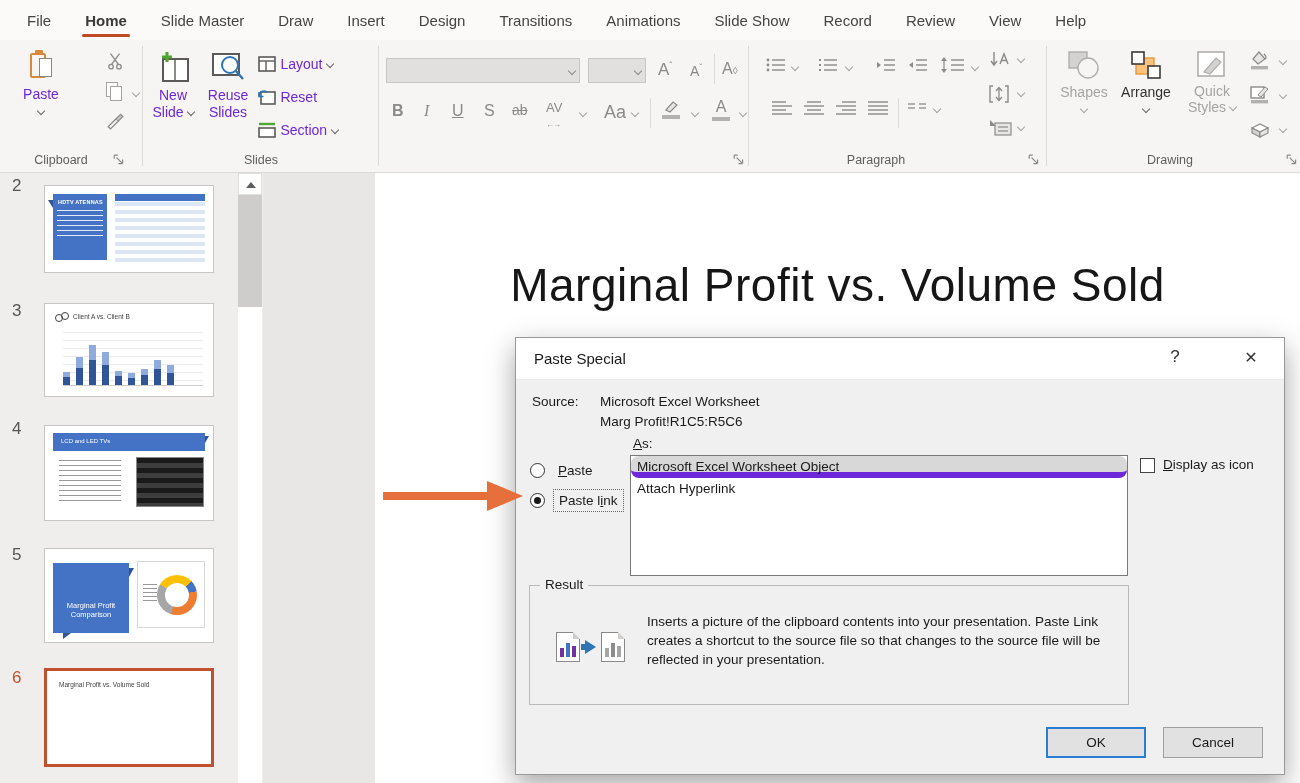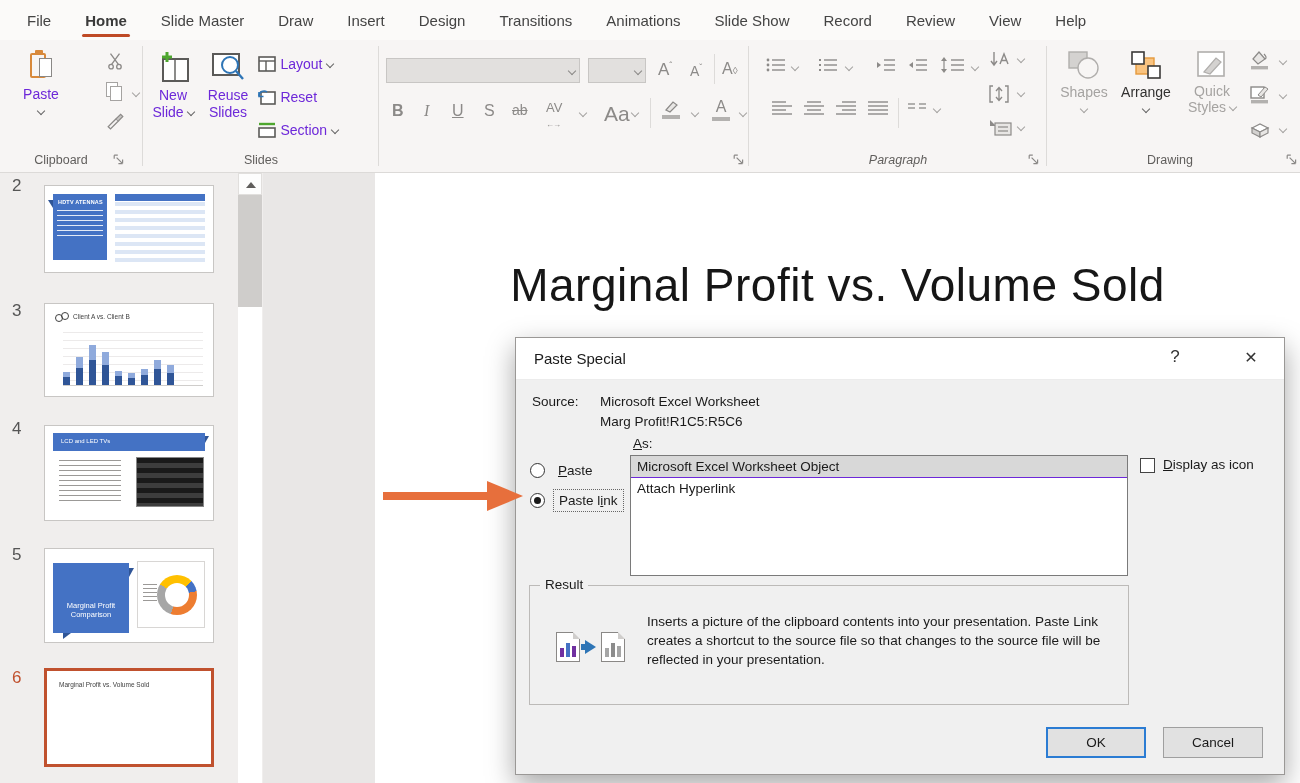--- a/index.html
+++ b/index.html
@@ -108,21 +108,21 @@
   .srcv2{position:absolute;left:84px;top:76px;}
   .aslabel{position:absolute;left:117px;top:98px;}
   .u{text-decoration:underline;}
   .radio{position:absolute;left:14px;display:flex;align-items:center;gap:8px;cursor:pointer;}
   .rcircle{width:15px;height:15px;border:1px solid #333;border-radius:50%;background:#fff;position:relative;box-sizing:border-box;flex:0 0 auto;}
   .rcircle.on::after{content:"";position:absolute;left:3px;top:3px;width:7px;height:7px;border-radius:50%;background:#1a1a1a;}
   .rlab{padding:3px 5px;}
   .rlab.focus{border:1px dotted #666;}
   .aslist{position:absolute;left:114px;top:117px;width:498px;height:121px;background:#fff;border:1px solid #7a7a7a;box-sizing:border-box;overflow:hidden;}
   .asitem{height:22px;line-height:22px;padding:0 6px;cursor:default;}
-  .asitem.sel{background:#d8d8d8;border-bottom:1px solid #6d28d9;box-sizing:border-box;}
+  .asitem.sel{background:#d8d8d8;border-bottom:6px solid #6d28d9;box-sizing:border-box;border-radius:8px;}
   .dchk{position:absolute;left:624px;top:119px;display:flex;align-items:flex-start;gap:8px;cursor:pointer;}
   .cbox{width:15px;height:15px;border:1px solid #444;background:#fff;box-sizing:border-box;flex:0 0 auto;margin-top:1px;}
   .resultbox{position:absolute;left:13px;top:247px;width:600px;height:120px;border:1px solid #bcbab8;box-sizing:border-box;}
   .resultlegend{position:absolute;left:10px;top:-9px;background:#f0f0f0;padding:0 5px;}
   .resicons{position:absolute;left:26px;top:46px;display:flex;align-items:center;gap:5px;}
   .doc{width:24px;height:30px;background:#fff;border:1px solid #8a8886;position:relative;box-sizing:border-box;}
   .doc::before{content:"";position:absolute;right:-1px;top:-1px;border-bottom:7px solid #d0cecc;border-right:7px solid #f0f0f0;}
   .doc .b1,.doc .b2,.doc .b3{position:absolute;bottom:4px;width:4px;}
   .doc .b1{left:3px;height:9px;background:#7030a0;}
   .doc .b2{left:9px;height:14px;background:#4472c4;}
@@ -248,21 +248,21 @@
     <div class="rsep" style="left:714px;top:14px;bottom:88px;"></div>
     <div class="fbtn" style="left:722px;top:20px;font-size:16px;"><span>A</span><span style="font-size:10px;">◊</span></div>
 
     <div class="fbtn" style="left:392px;top:62px;font-weight:bold;">B</div>
     <div class="fbtn" style="left:424px;top:62px;font-style:italic;font-family:'Liberation Serif',serif;">I</div>
     <div class="fbtn" style="left:452px;top:62px;text-decoration:underline;">U</div>
     <div class="fbtn" style="left:484px;top:62px;">S</div>
     <div class="fbtn" style="left:512px;top:62px;text-decoration:line-through;font-size:14px;">ab</div>
     <div class="fbtn" style="left:546px;top:60px;font-size:13px;"><span>AV</span><br><span style="font-size:8px;letter-spacing:-1px;">←→</span></div>
     <span class="chev gray absc" style="left:580px;top:70px;"></span>
-    <div class="fbtn" style="left:604px;top:62px;font-size:21px;">Aa</div>
+    <div class="fbtn" style="left:604px;top:62px;font-size:18px;">Aa</div>
     <span class="chev gray absc" style="left:632px;top:70px;"></span>
     <div class="rsep" style="left:650px;top:58px;bottom:44px;"></div>
     <div class="absc" style="left:662px;top:60px;">
       <svg class="ic" width="18" height="14" viewBox="0 0 18 14">
           <path d="M4 10 L11 2 L15 5 L8 12 Z" fill="#e8e6e4" stroke="#8c8a88" stroke-width="1.2"></path>
         </svg>
       <span class="colorbar"></span>
     </div>
     <span class="chev gray absc" style="left:692px;top:70px;"></span>
     <div class="absc" style="left:712px;top:58px;color:#8c8a88;font-size:16px;text-align:center;width:18px;">
@@ -381,21 +381,21 @@
     <div class="rsep" style="left:898px;top:58px;bottom:44px;"></div>
     <div class="absc" style="left:908px;top:62px;">
       <svg class="ic" width="18" height="12" viewBox="0 0 18 12">
           <line x1="0" y1="2" x2="7" y2="2" stroke="#8c8a88" stroke-width="1.3"></line>
           <line x1="0" y1="6" x2="7" y2="6" stroke="#8c8a88" stroke-width="1.3"></line>
           <line x1="11" y1="2" x2="18" y2="2" stroke="#8c8a88" stroke-width="1.3"></line>
           <line x1="11" y1="6" x2="18" y2="6" stroke="#8c8a88" stroke-width="1.3"></line>
         </svg>
     </div>
     <span class="chev gray absc" style="left:934px;top:66px;"></span>
-    <div class="grouplabel" style="left:756px;width:284px;font-style:italic;">Paragraph</div>
+    <div class="grouplabel" style="left:734px;width:284px;">Paragraph</div>
     <svg class="launcher" style="left:1028px" viewBox="0 0 10 10">
         <path d="M1 1 L1 4 M1 1 L4 1 M3 3 L8 8 M8 8 L8 4.5 M8 8 L4.5 8" stroke="#8a8886" fill="none"></path>
       </svg>
 
     <div class="absc" style="left:1058px;top:10px;width:52px;text-align:center;">
       <svg class="ic" width="34" height="30" viewBox="0 0 34 30" style="margin:0 auto;">
           <rect x="2" y="2" width="18" height="16" fill="#d4d2d0" stroke="#b0aeac" stroke-width="1.4"></rect>
           <circle cx="21" cy="18" r="10" fill="#f7f5f4" stroke="#b0aeac" stroke-width="1.4"></circle>
         </svg>
       <div class="rlabel gray" style="margin-top:4px;">Shapes</div>

